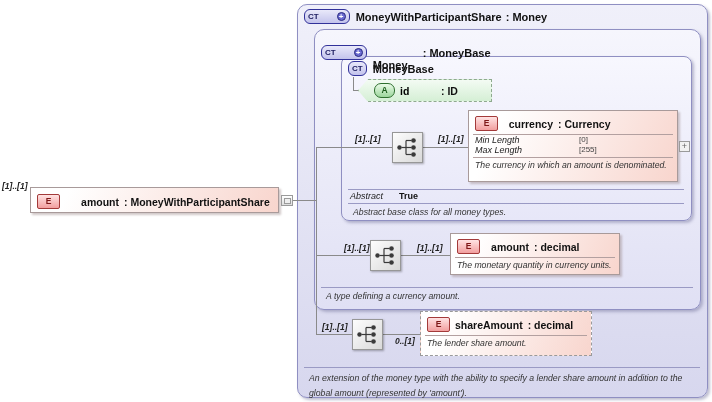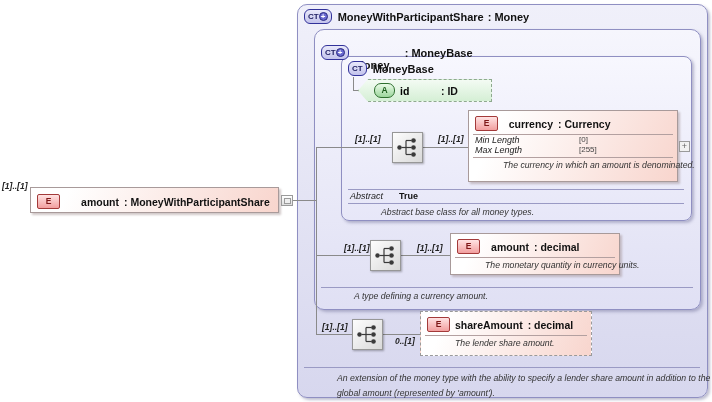--- a/index.html
+++ b/index.html
@@ -11,41 +11,41 @@
   .vline{position:absolute;width:0;border-left:1px solid #8a8a8a;z-index:4;}
   
   .ct-box{position:absolute;border:1px solid #8f8fc2;border-radius:10px;
           box-shadow:2px 2px 3px rgba(110,110,150,.45);z-index:1;}
   .ct-outer{background:linear-gradient(to bottom,#f0f0fa,#d7d7ee);}
   .ct-money{background:linear-gradient(to bottom,#f6f6fd,#e0e0f4);}
   .ct-base{background:linear-gradient(to bottom,#f7f7fe,#e7e7f8);border-radius:8px;}
   .ct-header{position:absolute;display:flex;align-items:center;gap:6px;z-index:5;}
   .ct-title{font-size:11px;font-weight:bold;color:#111;white-space:nowrap;display:flex;gap:4px;align-items:center;}
   .ct-title .nm-money{min-width:46px;margin-top:25px;}
-  .ct-badge{display:inline-flex;align-items:center;gap:0;height:13px;padding:0 3px;
+  .ct-badge{display:inline-flex;align-items:center;gap:18px;height:13px;padding:0 3px;
             border:1.4px solid #32329a;border-radius:6px;
             background:linear-gradient(to bottom,#e9e9fa,#c3c3ec);
             font-size:8px;font-weight:bold;color:#1a1a5e;line-height:13px;}
   .plus-dot{width:9px;height:9px;border-radius:50%;background:#6a6ad0;border:1px solid #2a2a80;
             color:#fff;font-size:8px;line-height:8px;text-align:center;font-weight:bold;box-sizing:border-box;}
   
   .elem-box{position:absolute;border:1px solid #a89a9a;
             background:linear-gradient(115deg,#ffffff 15%,#f8d5cd 100%);
             box-shadow:2px 2px 2px rgba(140,120,120,.4);z-index:6;box-sizing:border-box;}
   .elem-box.dashed{border:1px dashed #9a9a9a;box-shadow:none;}
   .elem-header{display:flex;align-items:center;gap:5px;padding:5px 5px 3px 6px;}
   .e-badge{width:21px;height:13px;flex:0 0 21px;border:1px solid #a33a3a;border-radius:2px;
            background:linear-gradient(to bottom,#ffe3e3,#f29f9f);
            font-size:8.5px;font-weight:bold;color:#7d1717;text-align:center;line-height:13px;}
   .e-name{font-size:10.5px;font-weight:bold;color:#111;white-space:nowrap;text-align:right;}
   .e-name.w54{min-width:54px;} .e-name.w50{min-width:50px;} .e-name.w44{min-width:44px;}
   .e-type{font-size:10.5px;font-weight:bold;color:#111;white-space:nowrap;}
   .divider-p{border-top:1px solid #b3a0a0;height:0;margin:0 4px;}
   .divider-b{position:absolute;border-top:1px solid #9a9ac4;height:0;z-index:2;}
-  .annot{font-style:italic;font-size:8.7px;color:#333;white-space:nowrap;padding:2px 6px;margin-left:28px;}
+  .annot{font-style:italic;font-size:8.7px;color:#333;white-space:nowrap;padding:2px 6px;}
   .annot.wrap{white-space:normal;line-height:15px;}
   .facet-row{display:flex;font-size:9px;color:#222;padding:0 6px;line-height:10px;gap:48px;}
   .facet-label{font-style:italic;min-width:56px;}
   .facet-value{font-size:8px;color:#444;}
   
   .attr-box{position:absolute;left:358px;top:79px;width:134px;height:23px;z-index:6;
             background:linear-gradient(to bottom,#f3fbf3,#d5efd5);border:1px dashed #8fa98f;
             clip-path:polygon(0 50%,10px 0,100% 0,100% 100%,10px 100%);
             display:flex;align-items:center;gap:5px;padding-left:15px;box-sizing:border-box;}
   .a-badge{width:19px;height:13px;flex:0 0 19px;border:1px solid #2f6f2f;border-radius:7px;

